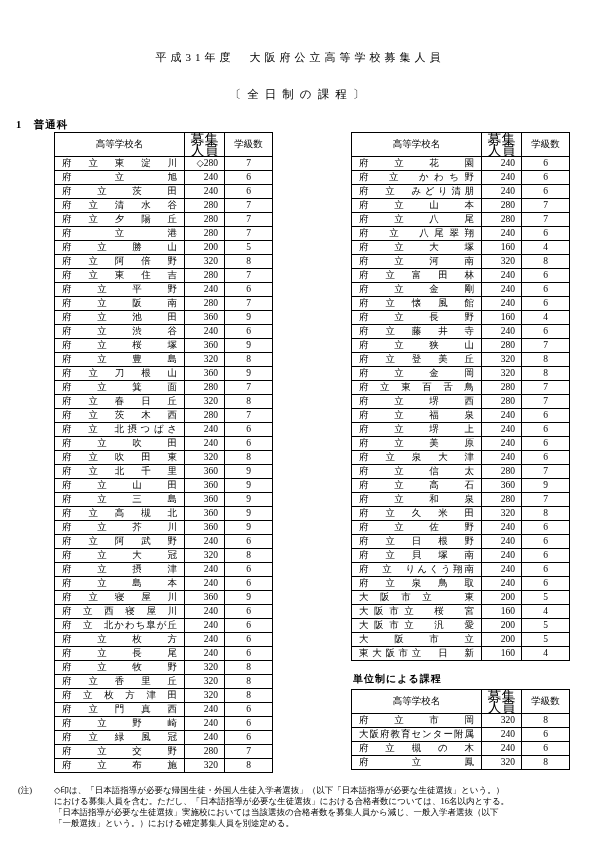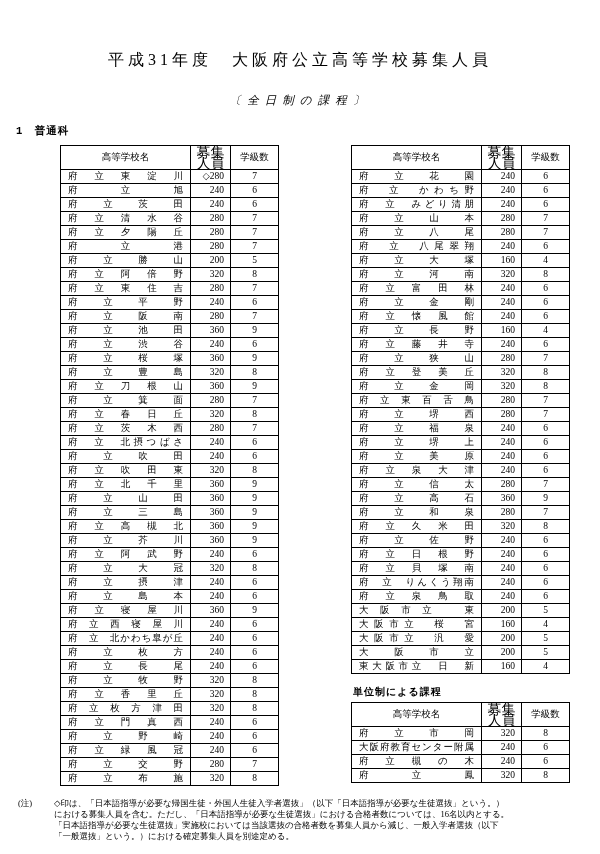--- a/index.html
+++ b/index.html
@@ -3,35 +3,34 @@
 <meta charset="utf-8">
 <style>
   * { box-sizing: border-box; }
   html,body { margin:0; padding:0; background:#e8e8e8; }
   .page {
     width:600px; height:854px; margin:0 auto; background:#ffffff;
     font-family:"Liberation Serif","DejaVu Serif",serif; color:#000;
     position:relative; overflow:hidden;
   }
   .title {
-    text-align:center; padding-top:50px; font-size:16px;
+    text-align:center; padding-top:50px; font-size:11px;
     letter-spacing:4px; white-space:nowrap;
   }
   .subtitle {
     text-align:center; margin-top:22px; font-size:11.5px;
-    letter-spacing:6px; white-space:nowrap;font-style:italic;
+    letter-spacing:6px; white-space:nowrap;
   }
   .section {
-    margin:16px 0 7px 16px; font-size:10.5px; font-weight:bold;
+    margin:16px 0 0 16px; font-size:10.5px; font-weight:bold;
     letter-spacing:1px;
-    font-family:Liberation Mono, monospace;
   }
   .tables {
     display:flex; justify-content:space-between;
-    padding:0 30px 0 54px; align-items:flex-start;margin-left:6px;
+    padding:0 30px 0 54px; align-items:flex-start;
   }
   table.school-table { border-collapse:collapse; table-layout:fixed; }
   .school-table th, .school-table td {
     border:1px solid #000; padding:0; font-size:9.5px; line-height:13px;
     height:13px; overflow:hidden; white-space:nowrap;
   }
   .school-table th {
     height:24px; font-weight:normal; text-align:center;
     font-size:9.5px; line-height:11px; vertical-align:middle;
   }

